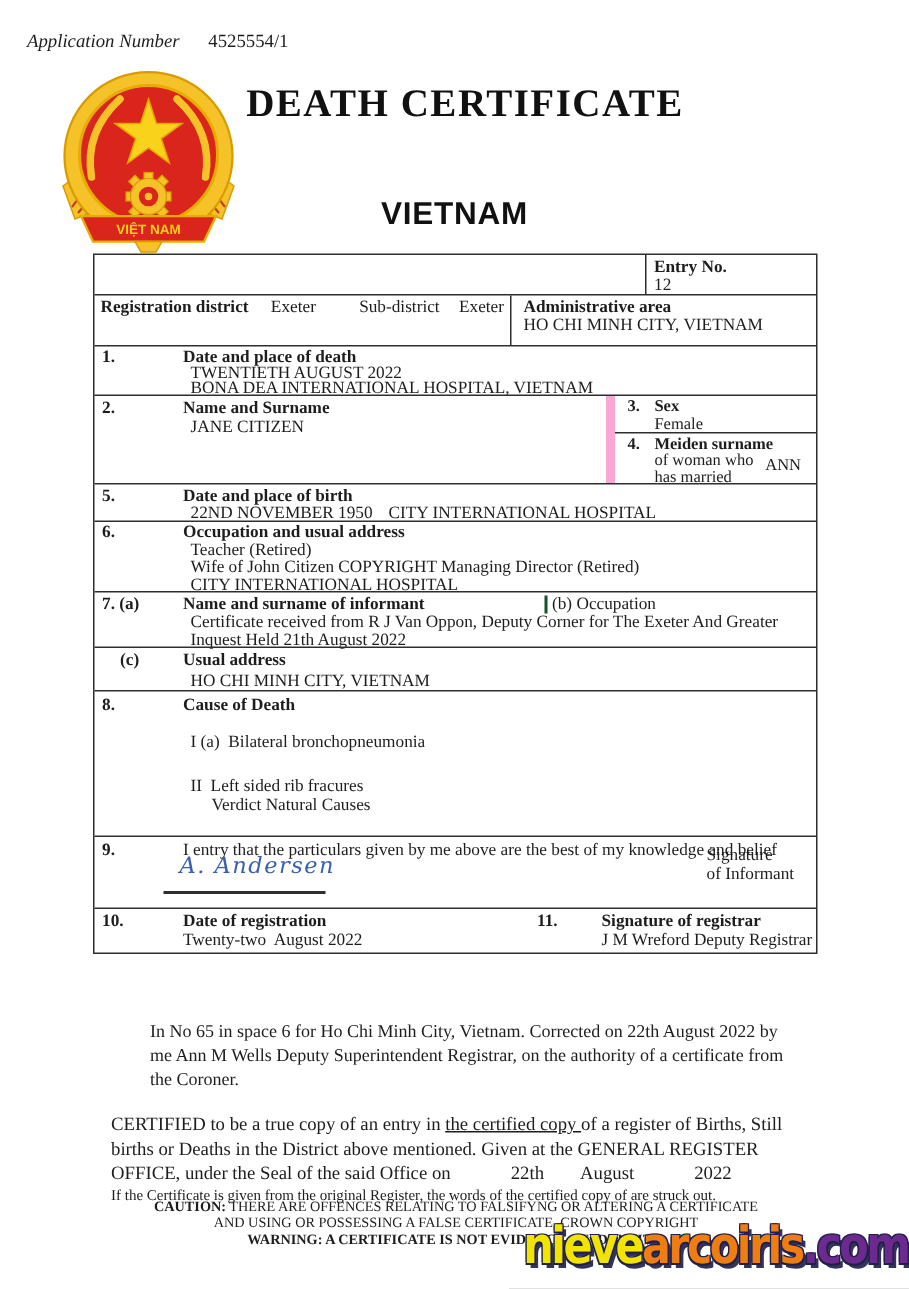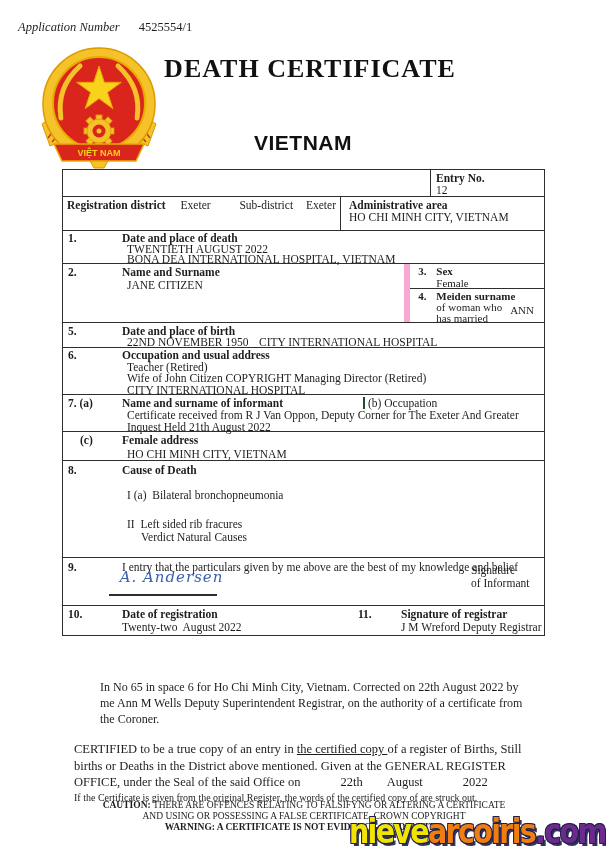--- a/index.html
+++ b/index.html
@@ -218,21 +218,21 @@
       <div class="cell pt2" style="flex:1">
         <div><span class="num">7. (a)</span><span class="lbl">Name and surname of informant</span></div>
         <span class="occ-b">(b) Occupation</span>
         <div class="ind">Certificate received from R J Van Oppon, Deputy Corner for The Exeter And Greater</div>
         <div class="ind">Inquest Held 21th August 2022</div>
       </div>
     </div>
 
     <div class="row r-c">
       <div class="cell pt2" style="flex:1">
-        <div><span class="numc">(c)</span><span class="lbl">Female address</span></div>
+        <div><span class="numc">(c)</span><span class="lbl">Usual address</span></div>
         <div class="ind" style="margin-top:2px">HO CHI MINH CITY, VIETNAM</div>
       </div>
     </div>
 
     <div class="row r8">
       <div class="cell" style="flex:1">
         <span class="abs" style="left:0;top:3px"><span class="num">8.</span><span class="lbl">Cause of Death</span></span>
         <span class="abs" style="left:64px;top:28px">I (a)  Bilateral bronchopneumonia</span>
         <span class="abs" style="left:64px;top:57px">II  Left sided rib fracures</span>
         <span class="abs" style="left:78px;top:70px">Verdict Natural Causes</span>

